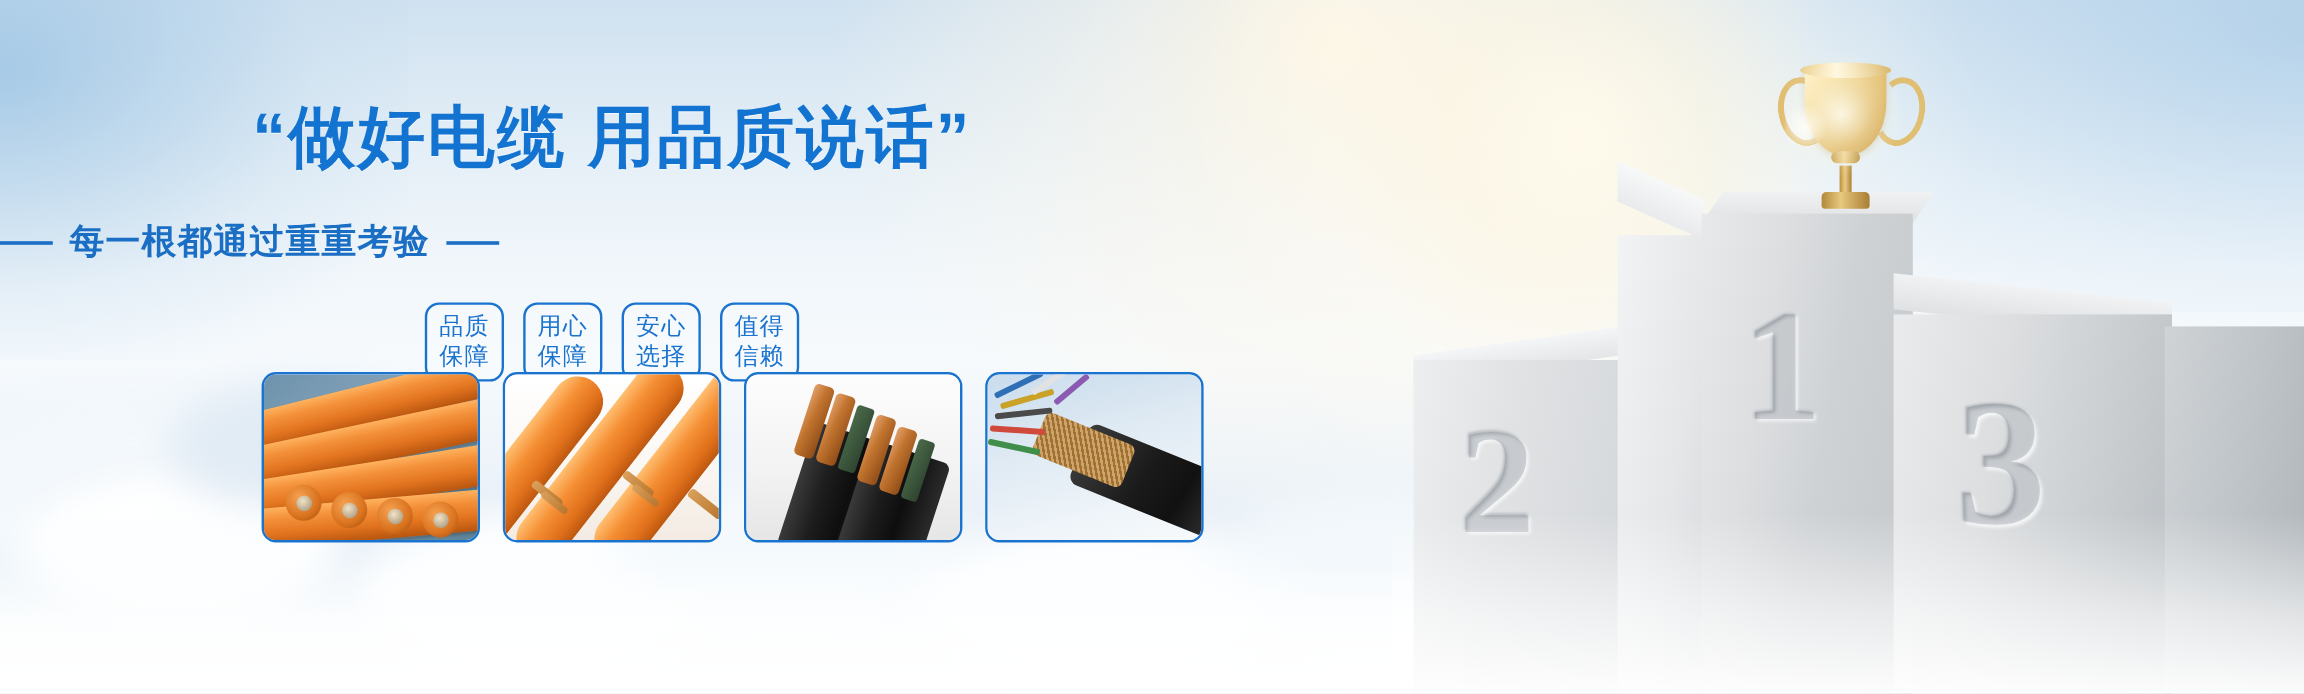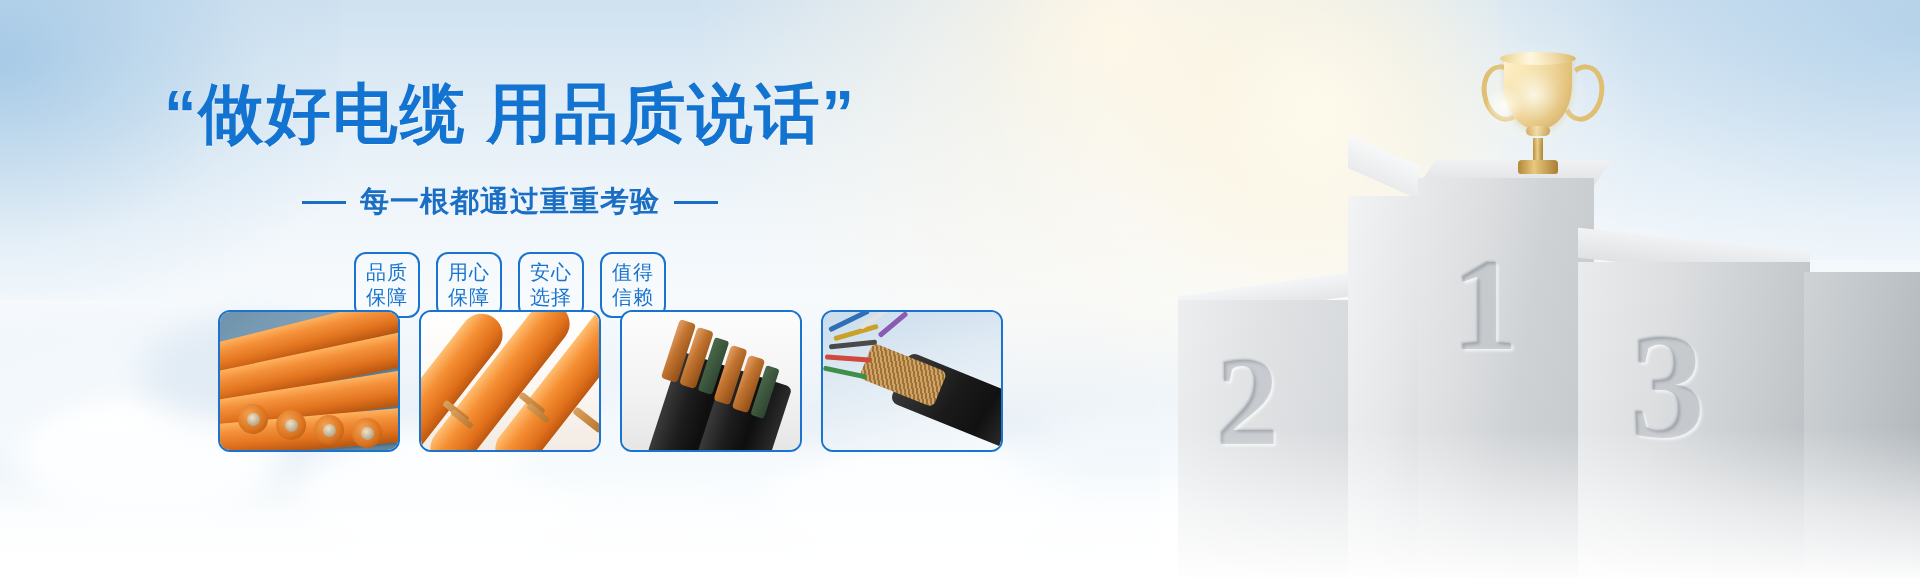--- a/index.html
+++ b/index.html
@@ -43,29 +43,29 @@
     background:linear-gradient(to top, rgba(255,255,255,0.97) 0%, rgba(252,254,255,0.85) 35%, rgba(248,252,255,0.45) 65%, rgba(255,255,255,0) 100%);}
   .cloudband2{position:absolute;left:0;right:0;bottom:-10px;height:120px;
     background:linear-gradient(to top, rgba(255,255,255,1) 0%, rgba(255,255,255,0.7) 50%, rgba(255,255,255,0) 100%);}
 
   
   .content{position:absolute;left:0;top:0;width:1020px;height:578px;}
 
   .headline{
     position:absolute;left:0;top:68px;width:1020px;
     text-align:center;
-    font-size:65px;line-height:92px;font-weight:bold;
+    font-size:56px;line-height:92px;font-weight:bold;
     color:#1373d1;
     letter-spacing:2px;
     white-space:nowrap;
     text-shadow:0 1px 0 rgba(255,255,255,0.6);
   }
   .subline{
     position:absolute;left:0;top:182px;width:1020px;
-    display:flex;align-items:center;justify-content:center;gap:14px;
+    display:flex;align-items:center;justify-content:flex-start;gap:14px;
   }
   .subline .rule{display:block;width:44px;height:3px;background:#1a6fc4;}
   .subline .subtext{
     font-size:29px;font-weight:bold;color:#1a6fc4;letter-spacing:1px;white-space:nowrap;
   }
 
   .badges{
     position:absolute;left:0;top:228px;width:1020px;
     display:flex;justify-content:center;gap:16px;
   }

